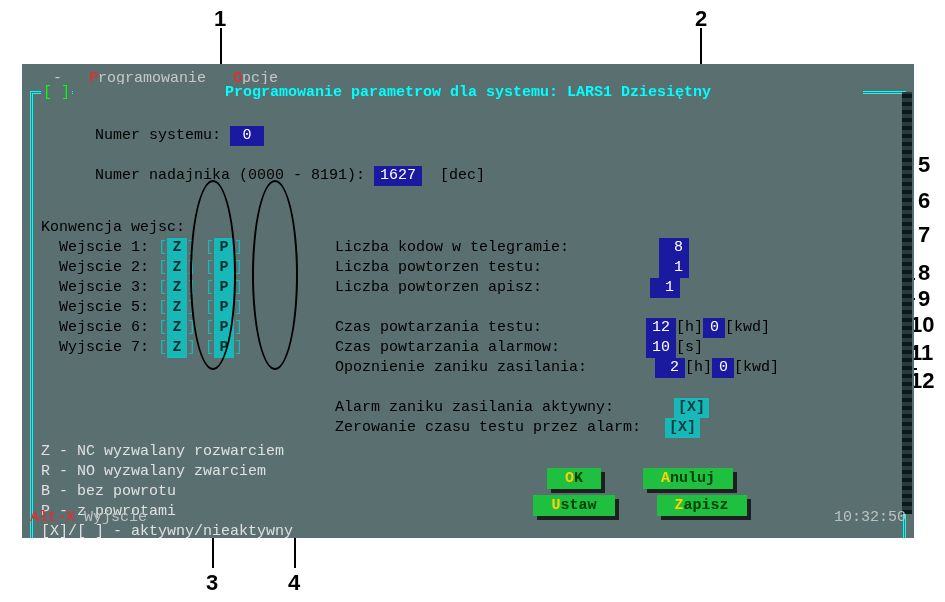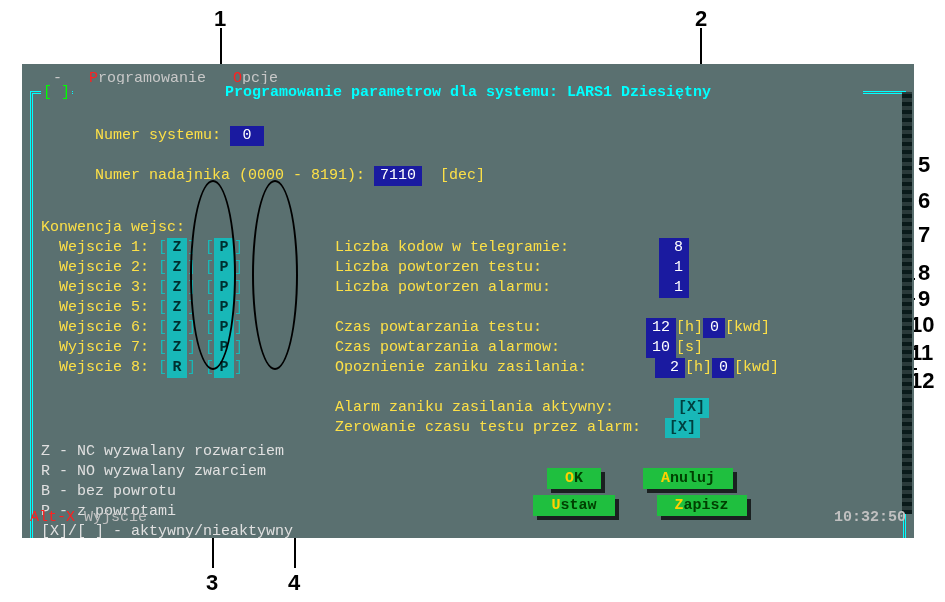--- a/index.html
+++ b/index.html
@@ -40,21 +40,21 @@
     color: #00ffff;
     background: #5a7070;
     padding: 0 6px;
     font-weight: bold;
   }
   .frame-mark {
     position: absolute; top: -10px; left: 8px;
     color: #00ff00; background: #5a7070; padding: 0 2px;
   }
   .row { white-space: pre; line-height: 20px; }
-  .lbl { color: #fde047; }
+  .lbl { color: #000000; }
   .val-blue {
     background: #1a1aa0; color: #ffffff;
     display: inline-block; padding: 0 6px; min-width: 22px; text-align: right;
   }
   .val-blue.center { text-align: center; }
   .zp-cell {
     background: #18b8b8; color: #003030;
     display: inline-block; width: 20px; text-align: center; font-weight: bold;
   }
   .zp-br { color: #18b8b8; }
@@ -68,21 +68,21 @@
     padding: 2px 18px;
     box-shadow: 4px 4px 0 #1a2020;
     font-weight: bold;
   }
   .btn .hot { color: #ffd000; }
   .status-bar {
     position: absolute; left: 8px; right: 8px; bottom: 12px;
     color: #c0c0c0;
   }
   .status-bar .altx { color: #ff2020; }
-  .time { float: right; font-weight: bold; }
+  .time { float: right; }
   .scroll-strip {
     position: absolute; top: 28px; bottom: 24px; right: 2px; width: 10px;
     background: repeating-linear-gradient(0deg,#0a1a1a,#0a1a1a 4px,#2a3a3a 4px,#2a3a3a 8px);
   }
   .cols { display: flex; gap: 14px; }
   .colL { width: 280px; }
   .colR { flex: 1; }
   .btn-row { display: flex; justify-content: center; gap: 42px; margin: 6px 0; align-items: center; }
   
   .ann-num {
@@ -138,41 +138,40 @@
     &nbsp;-&nbsp;&nbsp;&nbsp;<span class="menu-hot">P</span><span>rogramowanie</span>&nbsp;&nbsp;&nbsp;<span class="menu-hot">O</span><span>pcje</span>
   </div>
 
   <div class="frame">
     <div class="frame-mark">[ ]</div>
     <div class="frame-title">Programowanie parametrow dla systemu: LARS1 Dziesiętny</div>
 
     <div class="row" style="margin-top:6px;">
       <span class="lbl">Numer systemu:</span>&nbsp;<span class="val-blue center" style="width:34px;">0</span>
       <span style="display:inline-block; width:80px;"></span>
-      <span class="lbl">Numer nadajnika (0000 - 8191):</span>&nbsp;<span class="val-blue">7110</span>&nbsp;&nbsp;<span class="lbl">[dec]</span>
+      <span class="lbl">Numer nadajnika (0000 - 8191):</span>&nbsp;<span class="val-blue">1627</span>&nbsp;&nbsp;<span class="lbl">[dec]</span>
     </div>
 
     <div class="row" style="margin-top:12px;"><span class="lbl">Konwencja wejsc:</span></div>
 
     <div class="cols">
       <div class="colL">
 
         <div class="row"><span class="lbl">  </span><span class="lbl">Wejscie 1:</span> <span class="zp-br">[</span><span class="zp-cell">Z</span><span class="zp-br">]</span> <span class="zp-br">[</span><span class="zp-cell">P</span><span class="zp-br">]</span></div>
         <div class="row"><span class="lbl">  </span><span class="lbl">Wejscie 2:</span> <span class="zp-br">[</span><span class="zp-cell">Z</span><span class="zp-br">]</span> <span class="zp-br">[</span><span class="zp-cell">P</span><span class="zp-br">]</span></div>
         <div class="row"><span class="lbl">  </span><span class="lbl">Wejscie 3:</span> <span class="zp-br">[</span><span class="zp-cell">Z</span><span class="zp-br">]</span> <span class="zp-br">[</span><span class="zp-cell">P</span><span class="zp-br">]</span></div>
         <div class="row"><span class="lbl">  </span><span class="lbl">Wejscie 5:</span> <span class="zp-br">[</span><span class="zp-cell">Z</span><span class="zp-br">]</span> <span class="zp-br">[</span><span class="zp-cell">P</span><span class="zp-br">]</span></div>
         <div class="row"><span class="lbl">  </span><span class="lbl">Wejscie 6:</span> <span class="zp-br">[</span><span class="zp-cell">Z</span><span class="zp-br">]</span> <span class="zp-br">[</span><span class="zp-cell">P</span><span class="zp-br">]</span></div>
         <div class="row"><span class="lbl">  </span><span class="lbl">Wyjscie 7:</span> <span class="zp-br">[</span><span class="zp-cell">Z</span><span class="zp-br">]</span> <span class="zp-br">[</span><span class="zp-cell">P</span><span class="zp-br">]</span></div>
-        <div class="row"><span class="lbl">  </span><span class="lbl">Wejscie 8:</span> <span class="zp-br">[</span><span class="zp-cell">R</span><span class="zp-br">]</span> <span class="zp-br">[</span><span class="zp-cell">P</span><span class="zp-br">]</span></div>
       </div>
 
       <div class="colR">
         <div class="row"><span class="lbl">Liczba kodow w telegramie:</span><span style="display:inline-block;width:90px;"></span><span class="val-blue" style="width:30px;">8</span></div>
         <div class="row"><span class="lbl">Liczba powtorzen testu:</span><span style="display:inline-block;width:117px;"></span><span class="val-blue" style="width:30px;">1</span></div>
-        <div class="row"><span class="lbl">Liczba powtorzen alarmu:</span><span style="display:inline-block;width:108px;"></span><span class="val-blue" style="width:30px;">1</span></div>
+        <div class="row"><span class="lbl">Liczba powtorzen apisz:</span><span style="display:inline-block;width:108px;"></span><span class="val-blue" style="width:30px;">1</span></div>
         <div class="row">&nbsp;</div>
         <div class="row"><span class="lbl">Czas powtarzania testu:</span><span style="display:inline-block;width:104px;"></span><span class="val-blue" style="width:30px;">12</span><span class="lbl">[h]</span><span class="val-blue" style="width:22px;">0</span><span class="lbl">[kwd]</span></div>
         <div class="row"><span class="lbl">Czas powtarzania alarmow:</span><span style="display:inline-block;width:86px;"></span><span class="val-blue" style="width:30px;">10</span><span class="lbl">[s]</span></div>
         <div class="row"><span class="lbl">Opoznienie zaniku zasilania:</span><span style="display:inline-block;width:68px;"></span><span class="val-blue" style="width:30px;">2</span><span class="lbl">[h]</span><span class="val-blue" style="width:22px;">0</span><span class="lbl">[kwd]</span></div>
         <div class="row">&nbsp;</div>
         <div class="row"><span class="lbl">Alarm zaniku zasilania aktywny:</span><span style="display:inline-block;width:60px;"></span><span class="chk">[X]</span></div>
         <div class="row"><span class="lbl">Zerowanie czasu testu przez alarm:</span><span style="display:inline-block;width:24px;"></span><span class="chk">[X]</span></div>
       </div>
     </div>
 

